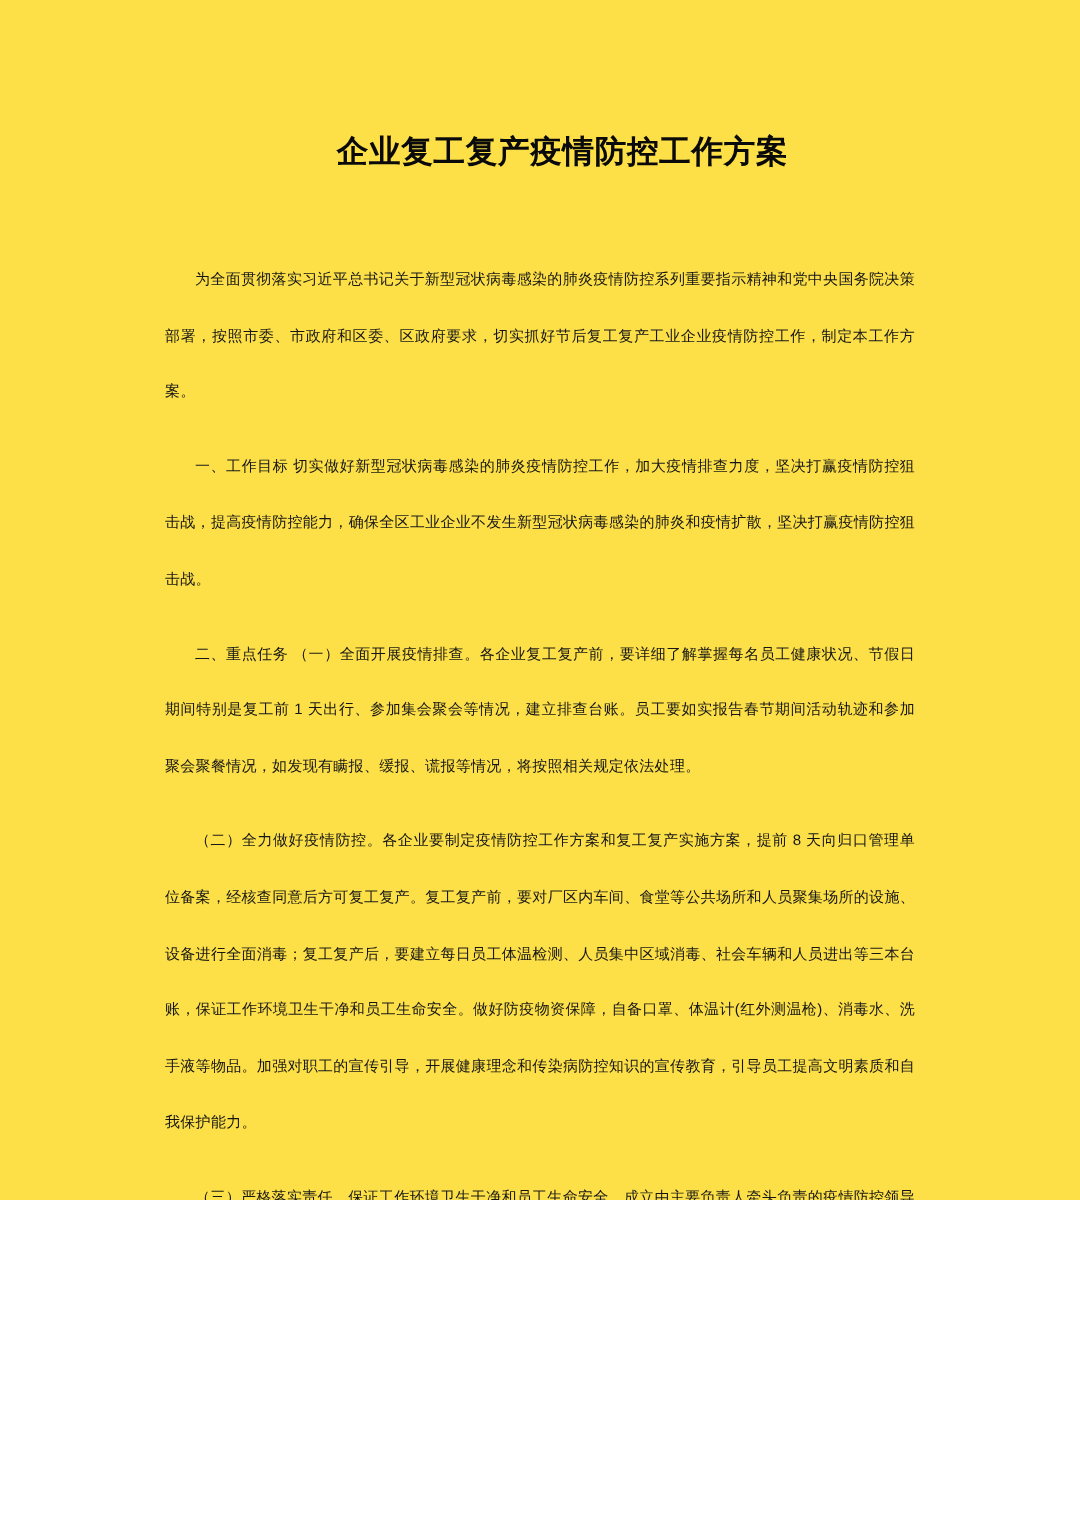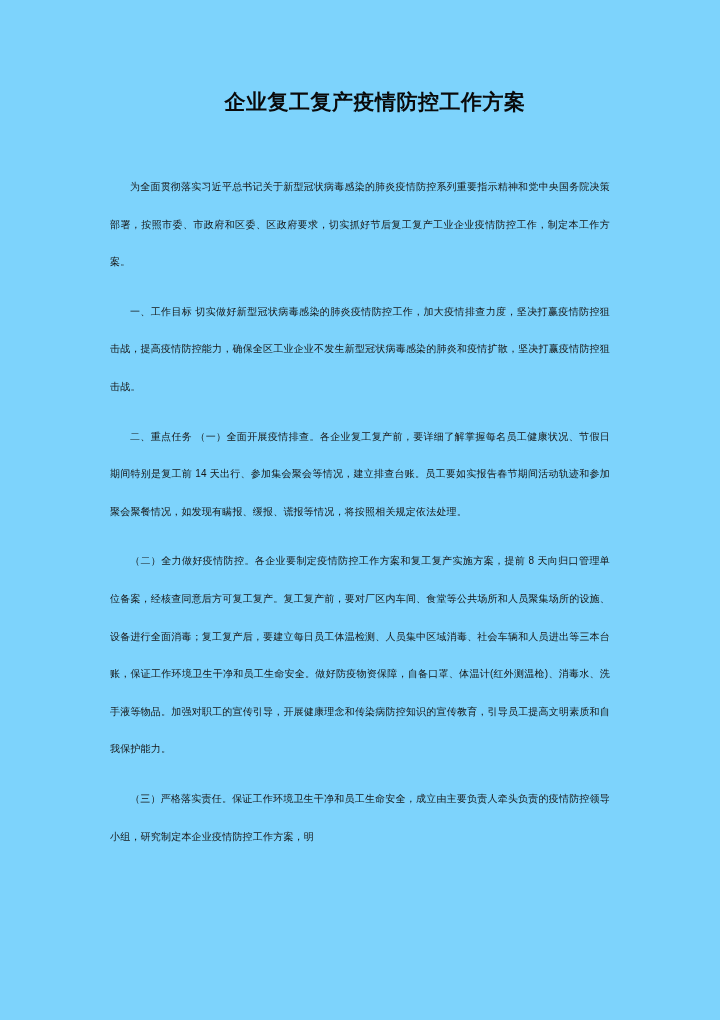--- a/index.html
+++ b/index.html
@@ -3,22 +3,22 @@
 <meta charset="utf-8">
 <style>
   html, body {
     margin: 0;
     padding: 0;
     background: #ffffff;
   }
   .page {
     position: relative;
     width: 720px;
-    height: 1020px;
-    background: #7dd3fc;
+    height: 800px;
+    background: #fde047;
     overflow: hidden;
     box-sizing: border-box;
     padding: 86px 98px 0 98px;
     font-family: "Liberation Sans", sans-serif;
     color: #111111;
   }
   .doc-title {
     font-size: 21px;
     font-weight: bold;
     text-align: center;
@@ -41,17 +41,17 @@
   }
 </style>
 </head>
 <body>
 
 <div class="page">
   <h1 class="doc-title">企业复工复产疫情防控工作方案</h1>
   <div class="doc-body">
     <p>为全面贯彻落实习近平总书记关于新型冠状病毒感染的肺炎疫情防控系列重要指示精神和党中央国务院决策部署，按照市委、市政府和区委、区政府要求，切实抓好节后复工复产工业企业疫情防控工作，制定本工作方案。</p>
     <p>一、工作目标 切实做好新型冠状病毒感染的肺炎疫情防控工作，加大疫情排查力度，坚决打赢疫情防控狙击战，提高疫情防控能力，确保全区工业企业不发生新型冠状病毒感染的肺炎和疫情扩散，坚决打赢疫情防控狙击战。</p>
-    <p>二、重点任务 （一）全面开展疫情排查。各企业复工复产前，要详细了解掌握每名员工健康状况、节假日期间特别是复工前 14 天出行、参加集会聚会等情况，建立排查台账。员工要如实报告春节期间活动轨迹和参加聚会聚餐情况，如发现有瞒报、缓报、谎报等情况，将按照相关规定依法处理。</p>
+    <p>二、重点任务 （一）全面开展疫情排查。各企业复工复产前，要详细了解掌握每名员工健康状况、节假日期间特别是复工前 1 天出行、参加集会聚会等情况，建立排查台账。员工要如实报告春节期间活动轨迹和参加聚会聚餐情况，如发现有瞒报、缓报、谎报等情况，将按照相关规定依法处理。</p>
     <p>（二）全力做好疫情防控。各企业要制定疫情防控工作方案和复工复产实施方案，提前 8 天向归口管理单位备案，经核查同意后方可复工复产。复工复产前，要对厂区内车间、食堂等公共场所和人员聚集场所的设施、设备进行全面消毒；复工复产后，要建立每日员工体温检测、人员集中区域消毒、社会车辆和人员进出等三本台账，保证工作环境卫生干净和员工生命安全。做好防疫物资保障，自备口罩、体温计(红外测温枪)、消毒水、洗手液等物品。加强对职工的宣传引导，开展健康理念和传染病防控知识的宣传教育，引导员工提高文明素质和自我保护能力。</p>
     <p>（三）严格落实责任。保证工作环境卫生干净和员工生命安全，成立由主要负责人牵头负责的疫情防控领导小组，研究制定本企业疫情防控工作方案，明</p>
   </div>
 </div>
 
 </body></html>

